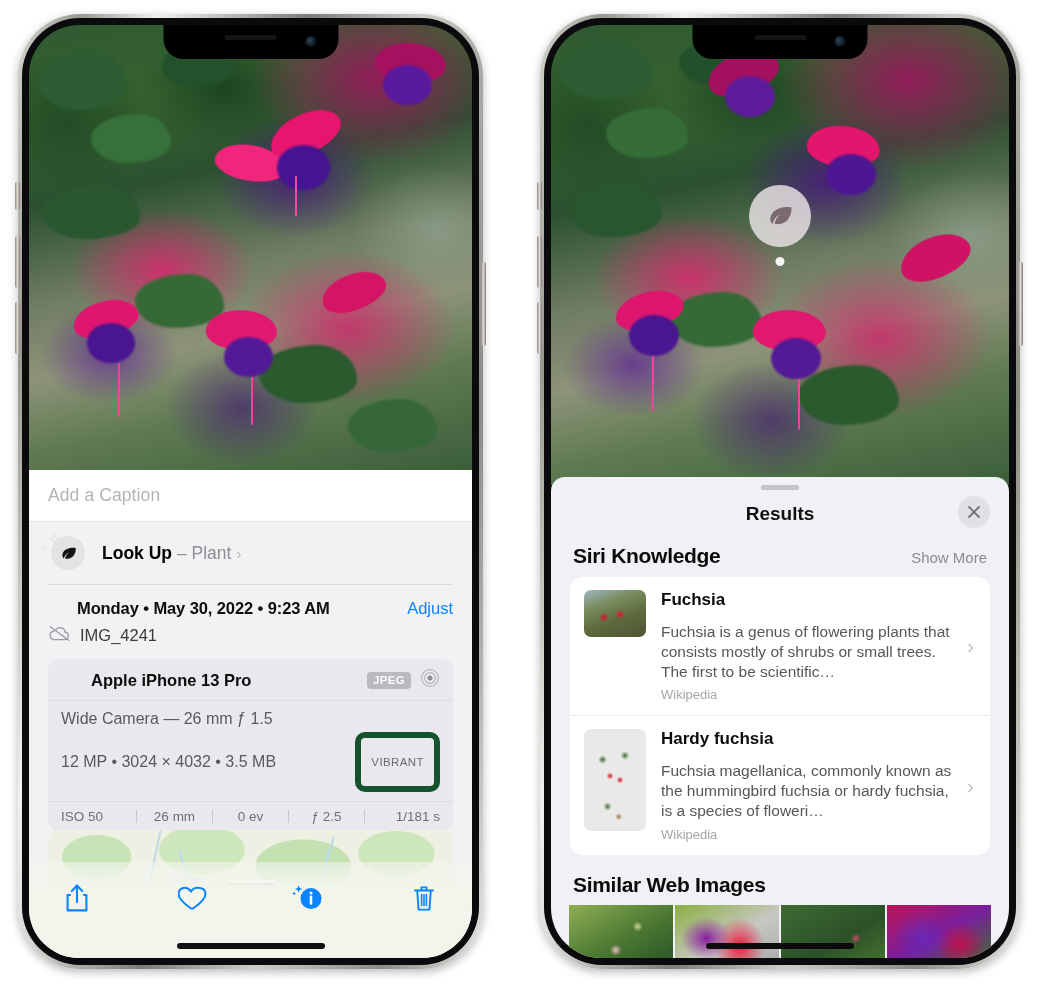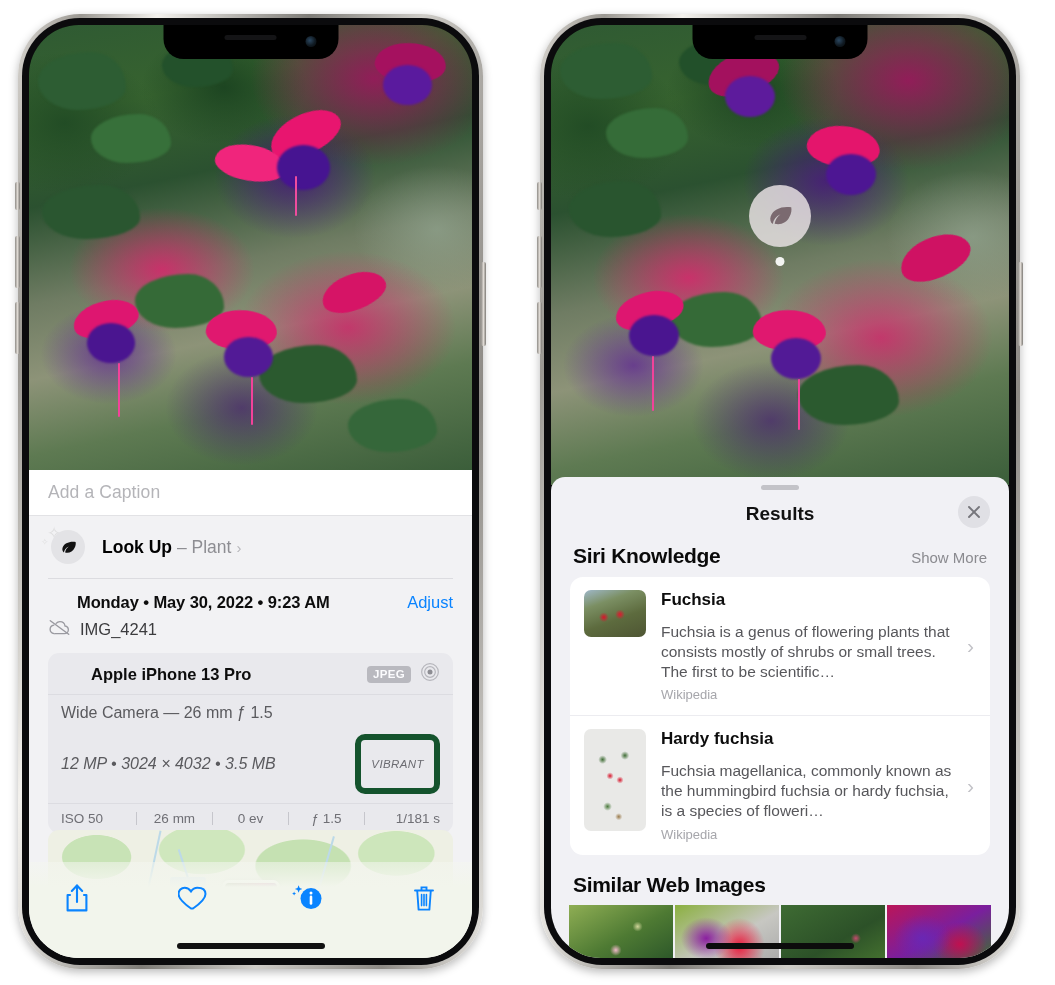--- a/index.html
+++ b/index.html
@@ -86,21 +86,21 @@
   .corolla  { position: absolute; border-radius: 50%; filter: blur(.8px); }
   .stamen   { position: absolute; width: 2px; border-radius: 1px; filter: blur(.4px); }
 
   
   .left-photo-area { position: absolute; left:0; right:0; top:0; height: 445px; overflow: hidden; }
   .sheet {
     position: absolute; left: 0; right: 0; top: 445px; bottom: 0;
     background: #f2f2f4;
   }
   .caption-box {
-    height: 46px; background: #ffffff;
+    height: 52px; background: #ffffff;
     display: flex; align-items: center; padding: 0 19px;
     border-bottom: 1px solid #e2e2e5;
   }
   .caption-placeholder { color: #b4b4b8; font-size: 17.5px; letter-spacing: .1px; }
 
   .lookup-row {
     height: 62px; display: flex; align-items: center; padding: 0 19px;
     position: relative;
   }
   .lookup-icon-wrap { position: relative; width: 40px; height: 40px; margin-right: 14px; }
@@ -134,21 +134,21 @@
     padding: 9px 13px 8px 13px; border-bottom: 1px solid #dcdce1;
   }
   .exif-device { font-size: 16.5px; font-weight: 700; color: #0d0d0d; margin-left: 30px; }
   .exif-head-right { display: flex; align-items: center; gap: 9px; }
   .badge-jpeg {
     background: #b9b9bf; color: #fbfbfd; font-size: 11.5px; font-weight: 700;
     padding: 2.5px 6px; border-radius: 4px; letter-spacing: .3px;
   }
   .exif-body { padding: 9px 13px 9px 13px; border-bottom: 1px solid #dcdce1; }
   .exif-lens { font-size: 16px; color: #5a5a5e; }
-  .exif-sub-row { display: flex; align-items: center; justify-content: space-between; margin-top: 12px; font-style: italic; }
+  .exif-sub-row { display: flex; align-items: center; justify-content: space-between; margin-top: 4px; }
   .exif-sub { font-size: 16px; color: #5a5a5e; }
   .badge-vibrant {
     border: 6px solid #14532d; color: #6b6b71; font-size: 11.5px;
     padding: 18px 10px; border-radius: 10px; letter-spacing: .4px;
   }
   .exif-foot { display: flex; align-items: center; padding: 7px 13px; }
   .exif-foot .cell { flex: 1; text-align: center; font-size: 13.5px; color: #6f6f75; }
   .exif-foot .cell:first-child { text-align: left; }
   .exif-foot .cell:last-child { text-align: right; }
   .exif-sep { width: 1px; height: 13px; background: #c6c6cc; }
@@ -378,21 +378,21 @@
               <span class="badge-vibrant">VIBRANT</span>
             </div>
           </div>
           <div class="exif-foot">
             <span class="cell">ISO 50</span>
             <span class="exif-sep"></span>
             <span class="cell">26 mm</span>
             <span class="exif-sep"></span>
             <span class="cell">0 ev</span>
             <span class="exif-sep"></span>
-            <span class="cell">ƒ 1.5</span>
+            <span class="cell">ƒ 2.5</span>
             <span class="exif-sep"></span>
             <span class="cell">1/181 s</span>
           </div>
         </div>
 
         <div class="map-card">
           <div class="map-road" style="left:26%;top:0;width:2px;height:70%;transform:rotate(12deg);"></div>
           <div class="map-road" style="left:34%;top:20%;width:2px;height:60%;transform:rotate(-18deg);"></div>
           <div class="map-road" style="left:68%;top:6%;width:2px;height:80%;transform:rotate(16deg);"></div>
           <div class="map-road" style="left:30%;top:52%;width:9%;height:14px;border-radius:3px;background:#cfe0ee;"></div>

